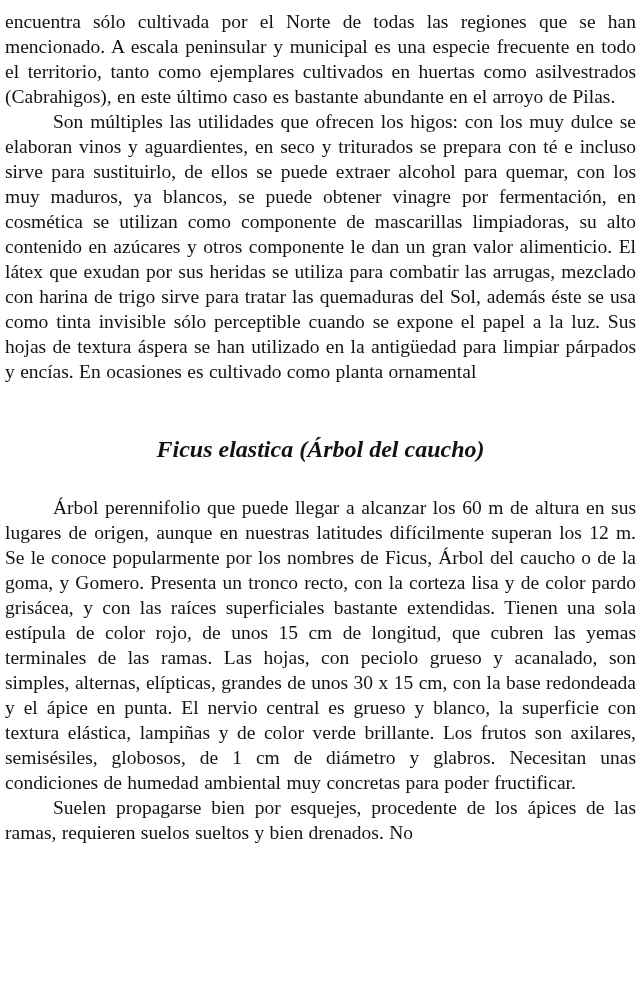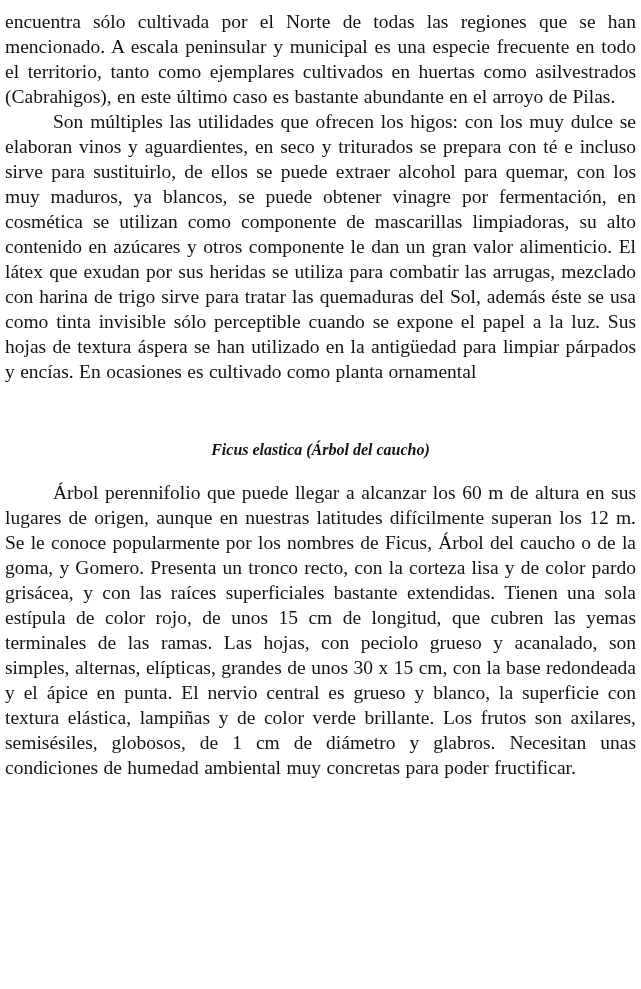--- a/index.html
+++ b/index.html
@@ -26,30 +26,31 @@
     font-size: 19.5px;
     line-height: 25px;
     text-align: justify;
     text-indent: 48px;
     word-spacing: 0.5px;
   }
   .body-par.no-indent {
     text-indent: 0;
   }
   .section-heading {
-    margin: 53px 0 18px 0;
-    font-size: 16px;
+    margin: 53px 0 33px 0;
+    font-size: 24px;
     line-height: 25px;
     font-weight: bold;
     font-style: italic;
     text-align: center;
     color: #131313;
   }
 </style>
 </head>
 <body>
 
 <div class="page">
   <p class="body-par no-indent">encuentra sólo cultivada por el Norte de todas las regiones que se han mencionado. A escala peninsular y municipal es una especie frecuente en todo el territorio, tanto como ejemplares cultivados en huertas como asilvestrados (Cabrahigos), en este último caso es bastante abundante en el arroyo de Pilas.</p>
   <p class="body-par">Son múltiples las utilidades que ofrecen los higos: con los muy dulce se elaboran vinos y aguardientes, en seco y triturados se prepara con té e incluso sirve para sustituirlo, de ellos se puede extraer alcohol para quemar, con los muy maduros, ya blancos, se puede obtener vinagre por fermentación, en cosmética se utilizan como componente de mascarillas limpiadoras, su alto contenido en azúcares y otros componente le dan un gran valor alimenticio. El látex que exudan por sus heridas se utiliza para combatir las arrugas, mezclado con harina de trigo sirve para tratar las quemaduras del Sol, además éste se usa como tinta invisible sólo perceptible cuando se expone el papel a la luz. Sus hojas de textura áspera se han utilizado en la antigüedad para limpiar párpados y encías. En ocasiones es cultivado como planta ornamental</p>
   <h2 class="section-heading">Ficus elastica (Árbol del caucho)</h2>
   <p class="body-par">Árbol perennifolio que puede llegar a alcanzar los 60 m de altura en sus lugares de origen, aunque en nuestras latitudes difícilmente superan los 12 m. Se le conoce popularmente por los nombres de Ficus, Árbol del caucho o de la goma, y Gomero. Presenta un tronco recto, con la corteza lisa y de color pardo grisácea, y con las raíces superficiales bastante extendidas. Tienen una sola estípula de color rojo, de unos 15 cm de longitud, que cubren las yemas terminales de las ramas. Las hojas, con peciolo grueso y acanalado, son simples, alternas, elípticas, grandes de unos 30 x 15 cm, con la base redondeada y el ápice en punta. El nervio central es grueso y blanco, la superficie con textura elástica, lampiñas y de color verde brillante. Los frutos son axilares, semisésiles, globosos, de 1 cm de diámetro y glabros. Necesitan unas condiciones de humedad ambiental muy concretas para poder fructificar.</p>
+  <p class="body-par">Suelen propagarse bien por esquejes, procedente de los ápices de las ramas, requieren suelos sueltos y bien drenados. No</p>
 </div>
 
 </body></html>

